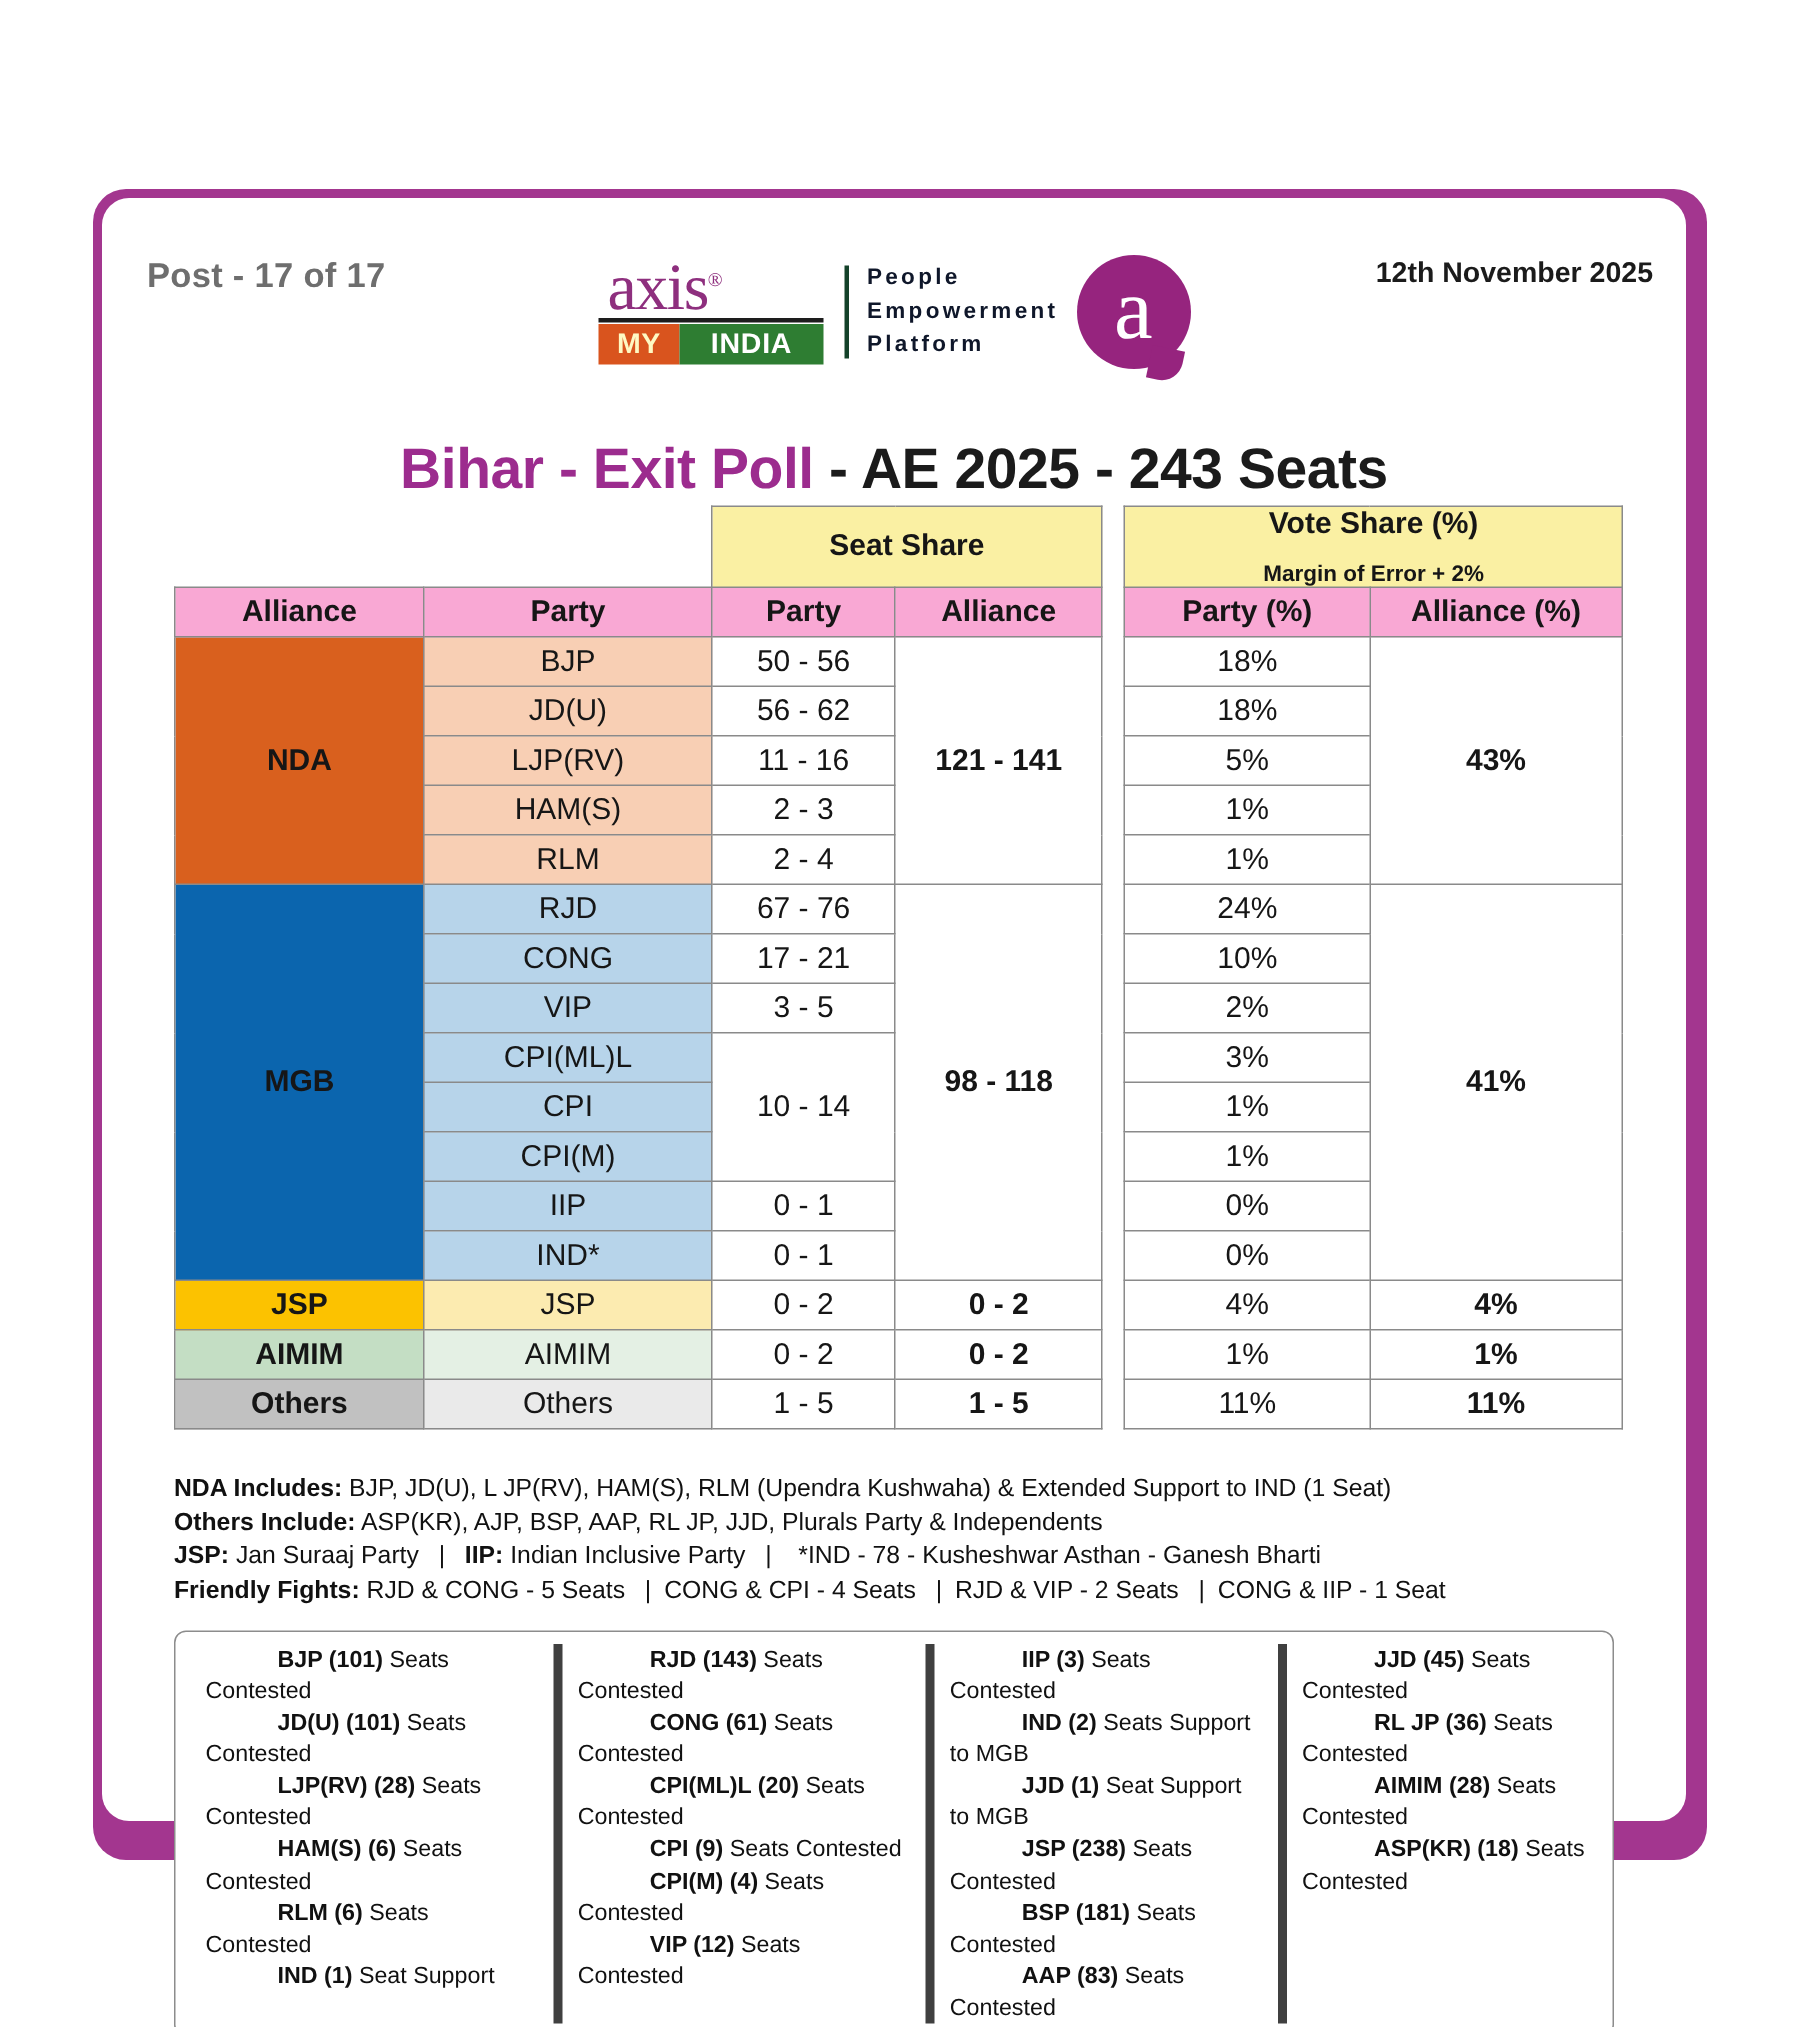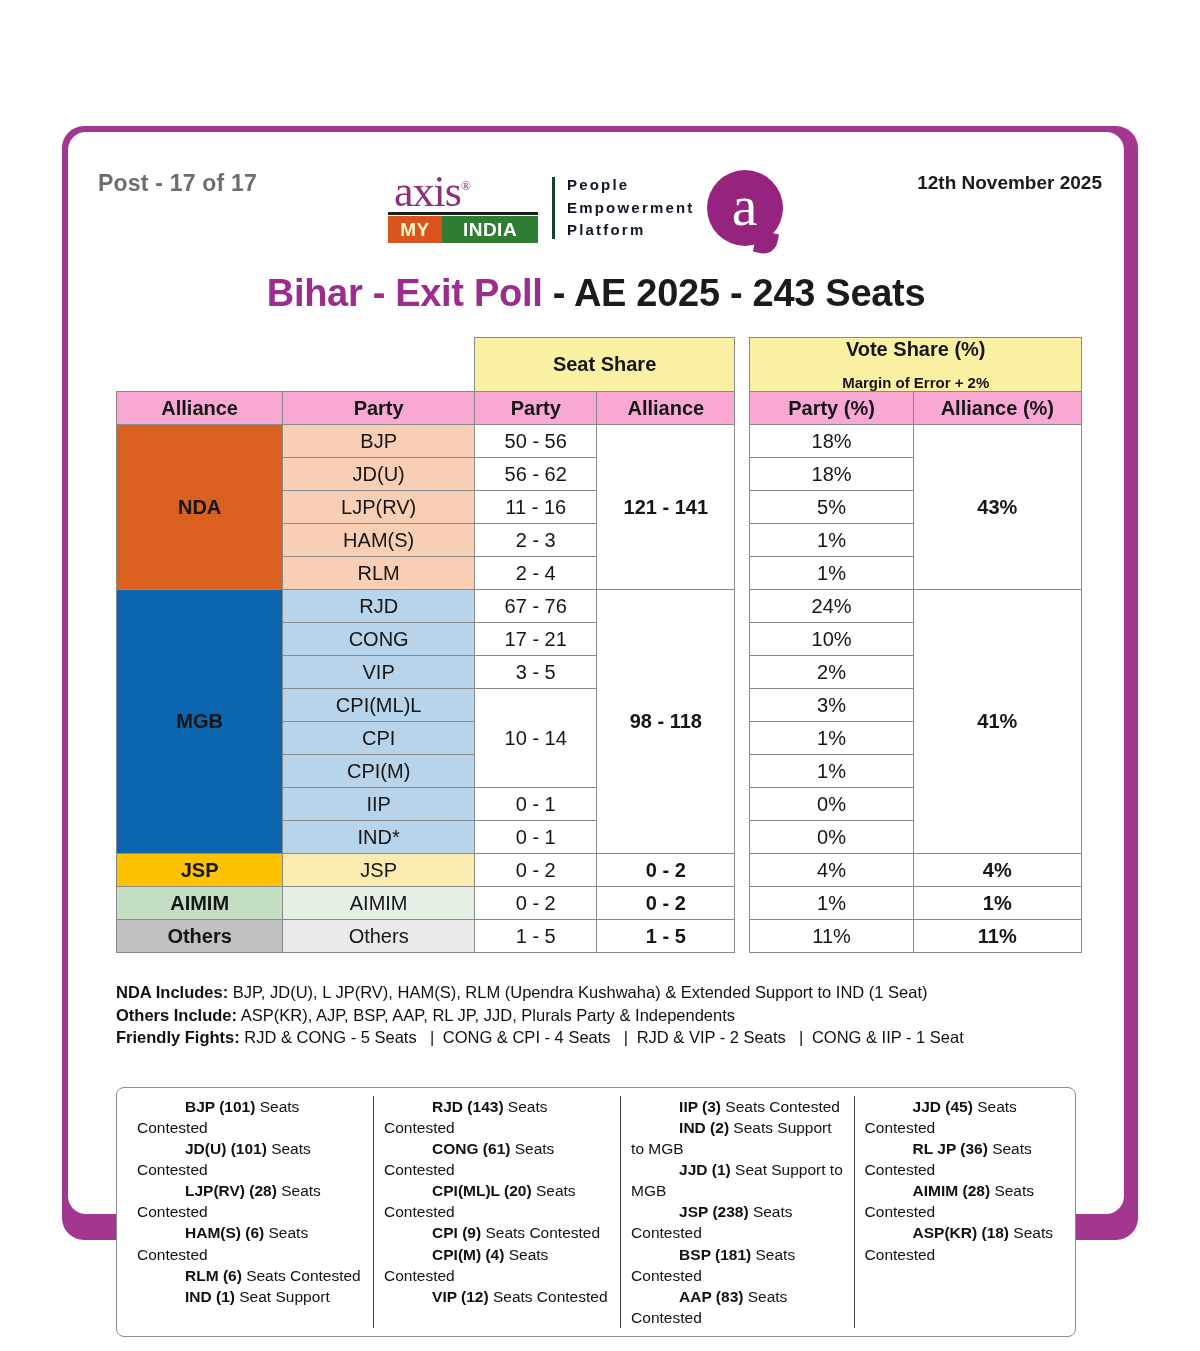--- a/index.html
+++ b/index.html
@@ -24,21 +24,21 @@
     font-size:23px;font-weight:bold;color:#6E6E6E;letter-spacing:.2px;
   }
   .date-label{
     position:absolute;right:22px;top:40px;
     font-size:19px;font-weight:bold;color:#1b1b1b;
   }
   .brandblock{
     position:absolute;left:320px;top:36px;width:420px;height:80px;
     display:flex;align-items:center;gap:12px;
   }
-  .axislogo{width:152px;}
+  .axislogo{width:152px;margin-left:11px;}
   .axisword{
     font-family:"Liberation Serif", serif;
     font-size:44px;color:#8E2F7E;font-weight:400;line-height:.85;
     letter-spacing:-1px;position:relative;padding-left:6px;
   }
   .axisword sup{font-size:13px;vertical-align:super;}
   .axisrule{height:3px;background:#1d1d1d;width:150px;margin:2px 0 1px 0;}
   .myindia{display:flex;width:150px;height:27px;}
   .myindia .my{
     background:#D9541E;color:#fef9c3;font-weight:bold;font-size:19px;
@@ -64,21 +64,21 @@
     font-family:"Liberation Serif", serif;color:#fff;font-size:58px;line-height:1;
     margin-top:-4px;
   }
   .abubble:after{
     content:"";position:absolute;right:6px;bottom:-8px;
     width:22px;height:22px;background:#96247E;
     border-radius:0 0 14px 0;transform:rotate(12deg);
   }
 
   .title{
-    position:absolute;left:0;top:140px;width:100%;text-align:center;
+    position:absolute;left:0;top:160px;width:100%;text-align:center;
     font-size:38px;font-weight:bold;color:#1b1b1b;letter-spacing:-.3px;
   }
   .title .pk{color:#9C2C8E;}
 
   
   .tbl{position:absolute;left:48px;top:205px;width:966px;}
   .tbl table{border-collapse:collapse;width:100%;}
   .tbl td{
     border:1px solid #8a8a8a;text-align:center;vertical-align:middle;
     font-size:20px;color:#161616;height:32px;padding:0;
@@ -115,21 +115,21 @@
   .notes .sep{color:#111;padding:0 4px;}
 
   
   .cbox{
     position:absolute;left:48px;top:955px;width:960px;
     border:1px solid #8c8c8c;border-radius:8px;
     display:flex;padding:8px 6px 8px 10px;box-sizing:border-box;
     background:#fff;
   }
   .ccol{padding:0 10px;font-size:15.5px;line-height:1.36;color:#111;}
-  .ccol + .ccol{border-left:1px solid #404040;}
+  .ccol + .ccol{border-left:6px solid #404040;}
   .ccol b{font-weight:bold;margin-left:48px;}
   .c1{width:250px;}
   .c2{width:250px;}
   .c3{width:235px;}
   .c4{width:215px;}
 </style>
 </head>
 <body>
 
 <div class="frame"></div>
@@ -298,20 +298,27 @@
       <td class="white bold">11%</td>
     </tr>
   </tbody>
       </table>
   </div>
 
   <div class="notes">
     <div><b>NDA Includes:</b><span> BJP, JD(U), L JP(RV), HAM(S), RLM (Upendra Kushwaha) &amp; Extended Support to IND (1 Seat)</span></div>
     <div><b>Others Include:</b><span> ASP(KR), AJP, BSP, AAP, RL JP, JJD, Plurals Party &amp; Independents</span></div>
     <div>
+      <b>JSP:</b><span> Jan Suraaj Party</span>
+      <span class="sep">&nbsp;|&nbsp;</span>
+      <b>IIP:</b><span> Indian Inclusive Party</span>
+      <span class="sep">&nbsp;|&nbsp;&nbsp;</span>
+      <span>*IND - 78 - Kusheshwar Asthan - Ganesh Bharti</span>
+    </div>
+    <div>
       <b>Friendly Fights:</b><span> RJD &amp; CONG - 5 Seats</span>
       <span class="sep">&nbsp;|&nbsp;</span><span>CONG &amp; CPI - 4 Seats</span>
       <span class="sep">&nbsp;|&nbsp;</span><span>RJD &amp; VIP - 2 Seats</span>
       <span class="sep">&nbsp;|&nbsp;</span><span>CONG &amp; IIP - 1 Seat</span>
     </div>
   </div>
 
   <div class="cbox">
     <div class="ccol c1">
       <div><b>BJP (101)</b><span> Seats Contested</span></div>

